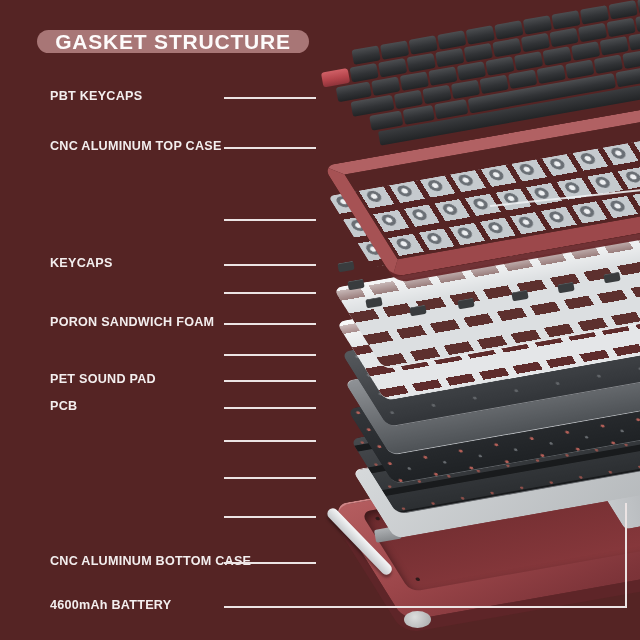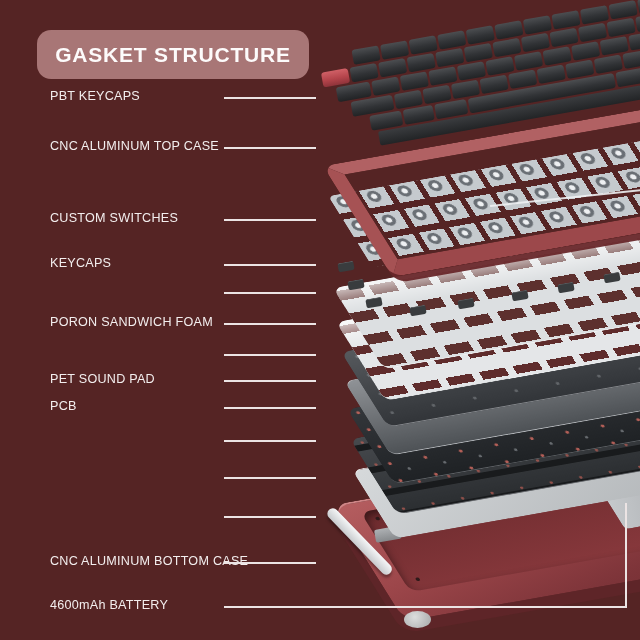--- a/index.html
+++ b/index.html
@@ -3,32 +3,32 @@
 <meta charset="utf-8">
 <style>
   html,body{margin:0;padding:0;}
   body{
     width:640px;height:640px;overflow:hidden;position:relative;
     background:#552424;
     font-family:"Liberation Sans", sans-serif;
   }
   
   .title-badge{
-    position:absolute;left:37px;top:30px;width:272px;height:49px;
+    position:absolute;left:37px;top:30px;width:272px;height:23px;
     background:#a87676;border-radius:14px;
     display:flex;align-items:center;justify-content:center;
     color:#fdfbfb;font-size:21px;font-weight:bold;letter-spacing:.8px;
     z-index:40;
   }
   .label-row{
     position:absolute;left:50px;height:18px;width:586px;z-index:40;
   }
   .label-text{
     position:absolute;left:0;top:0;
-    color:#f3eeee;font-size:12.6px;font-weight:normal;letter-spacing:.25px;
+    color:#f3eeee;font-size:12.6px;font-weight:bold;letter-spacing:.25px;
     white-space:nowrap;
   }
   .pointer-line{
     position:absolute;left:174px;top:8px;width:92px;height:1.7px;
     background:#ece4e4;
   }
   .pointer-line.long{width:403px;}
   .battery-pointer-vertical{
     position:absolute;left:625px;top:503px;width:1.7px;height:105px;
     background:#ece4e4;z-index:40;
@@ -292,21 +292,20 @@
 
 <div class="label-row" style="top:89px">
   <span class="label-text">PBT KEYCAPS</span>
   <span class="pointer-line"></span>
 </div>
 <div class="label-row" style="top:139px">
   <span class="label-text">CNC ALUMINUM TOP CASE</span>
   <span class="pointer-line"></span>
 </div>
 <div class="label-row" style="top:211px">
-  <span class="label-text">CUSTOM SWITCHES</span>
   <span class="pointer-line"></span>
 </div>
 <div class="label-row" style="top:256px">
   <span class="label-text">KEYCAPS</span>
   <span class="pointer-line"></span>
 </div>
 <div class="label-row" style="top:284px">
   <span class="pointer-line"></span>
 </div>
 <div class="label-row" style="top:315px">

